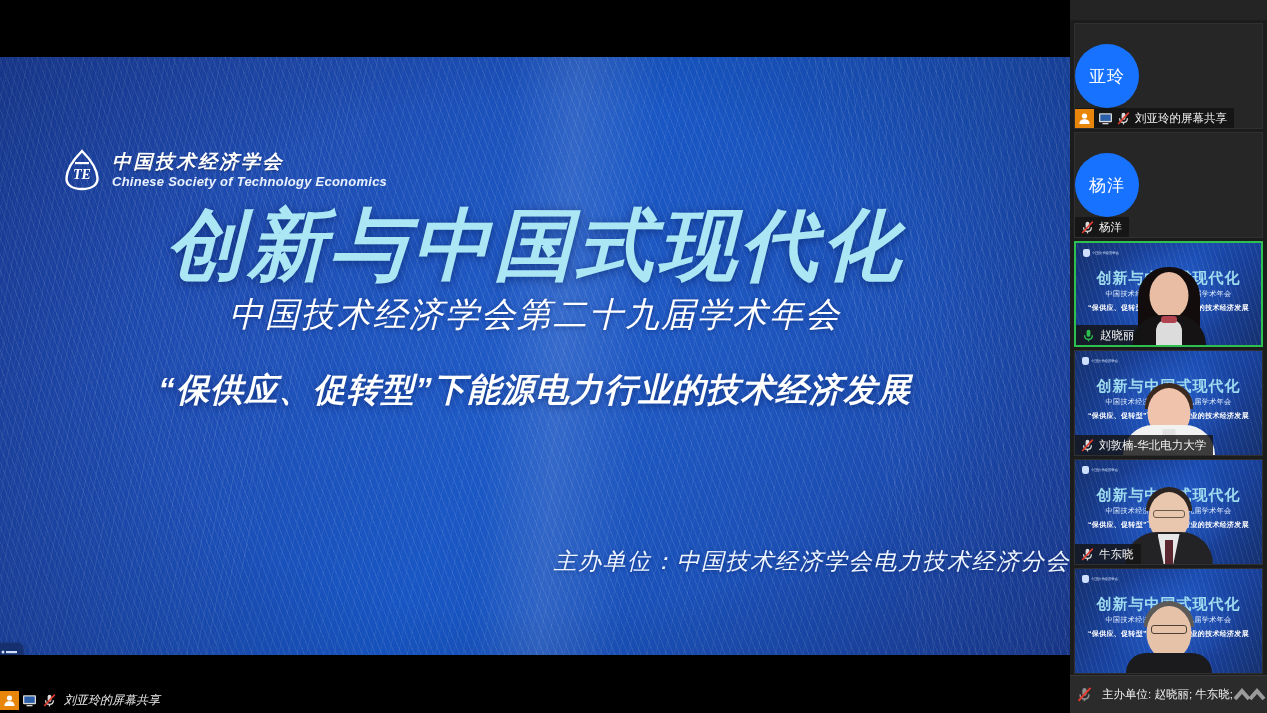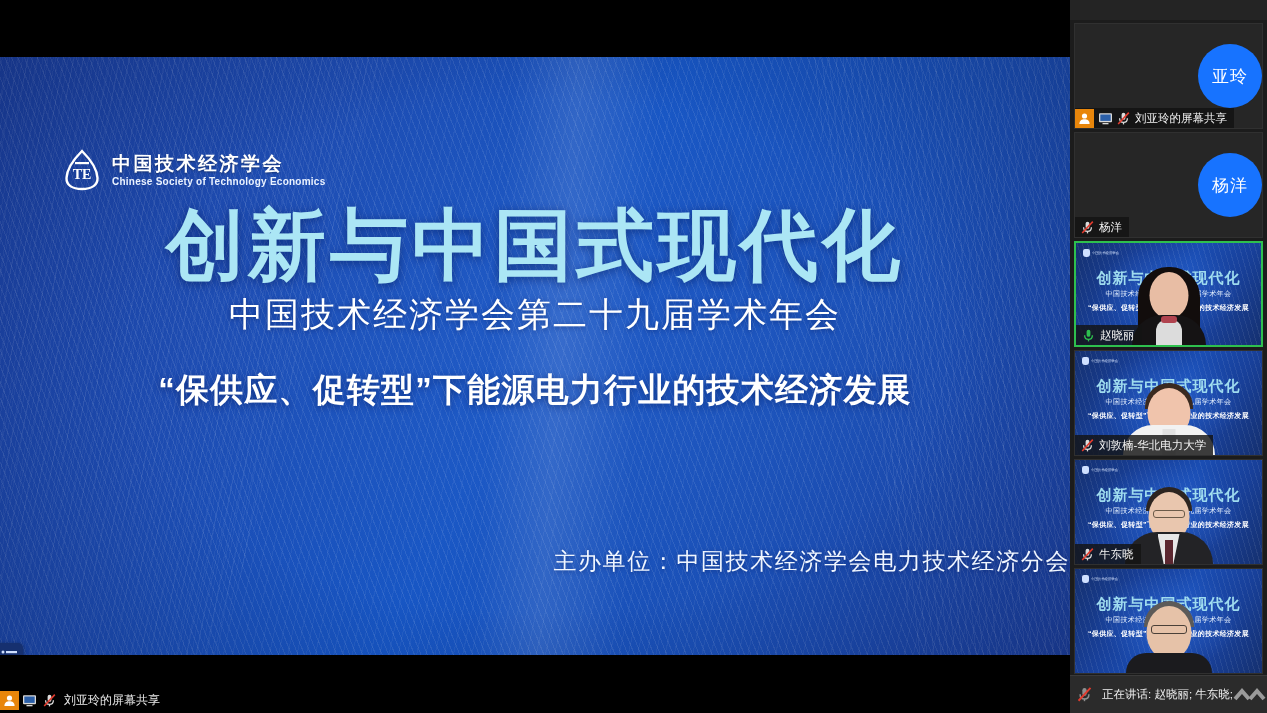--- a/index.html
+++ b/index.html
@@ -6,21 +6,21 @@
   html, body {
     width: 1267px; height: 713px;
     background: #000; overflow: hidden;
     font-family: "Liberation Sans", "DejaVu Sans", sans-serif;
   }
   #app { position: relative; width: 1267px; height: 713px; background: #000; }
 
   
   #share-area {
     position: absolute; left: 0; top: 0; width: 1070px; height: 713px;
-    background: #000; overflow: hidden;
+    background: #000; overflow: hidden; font-style: italic;
   }
   #slide {
     position: absolute; left: 0; top: 57px; width: 1070px; height: 598px;
     overflow: hidden;
     background:
       radial-gradient(ellipse 60% 70% at 52% 48%, rgba(40,95,200,.55) 0%, rgba(40,95,200,0) 70%),
       linear-gradient(118deg, #1b3f9e 0%, #1d4bb0 26%, #1756c4 50%, #1a4fb5 72%, #1c3f9c 100%);
   }
   
   .tex {
@@ -63,21 +63,21 @@
 
   
   #logo { position:absolute; left:63px; top:92px; display:flex; align-items:center; gap:11px; }
   #logo .mark { width:38px; height:42px; flex:0 0 auto; }
   #logo .words { line-height:1; }
   #logo .cn {
     color:#fff; font-size:19px; font-weight:bold; letter-spacing:2.5px;
     text-shadow:0 1px 2px rgba(0,0,0,.35);
   }
   #logo .en {
-    color:#eaf2ff; font-size:10px; letter-spacing:.25px; margin-top:4px; font-weight:bold;
+    color:#eaf2ff; font-size:13px; letter-spacing:.25px; margin-top:4px; font-weight:bold;
     white-space:nowrap;
   }
 
   
   #title-block { position:absolute; left:0; right:0; top:148px; text-align:center; }
   #t1 {
     font-size:78px; line-height:1.04; font-weight:bold; color:#abe6f5;
     letter-spacing:4px; text-shadow:0 2px 10px rgba(0,20,80,.55);
   }
   #t2 {
@@ -121,21 +121,21 @@
     position:absolute; left:1070px; top:0; width:197px; height:713px;
     background:#1c1c1c; overflow:hidden;
   }
   #strip-top { height:20px; background:#242424; }
   .tile {
     position:relative; width:189px; height:106px; margin:3px auto 0;
     background:#262626; overflow:hidden; cursor:pointer;
     border:1px solid #303030;
   }
   .tile.active { border:2px solid #2ec04e; }
-  .tile.avatar-tile { background:#262626; display:flex; align-items:center; justify-content:flex-end; }
+  .tile.avatar-tile { background:#262626; display:flex; align-items:center; justify-content:flex-start; }
   .avatar {
     width:64px; height:64px; border-radius:50%; background:#1773ff;
     display:flex; align-items:center; justify-content:center;
     color:#fff; font-size:17px; letter-spacing:1px;
   }
   
   .mini {
     position:absolute; inset:0;
     background:
       radial-gradient(ellipse 55% 65% at 50% 48%, rgba(45,105,215,.6) 0%, rgba(45,105,215,0) 72%),
@@ -437,21 +437,21 @@
     <div id="speaking-bar">
       <div class="mic-box">
         <svg width="17" height="17" viewBox="0 0 15 15">
           <rect x="5.6" y="1.8" width="3.8" height="7" rx="1.9" fill="#8f8f8f"></rect>
           <path d="M3.6 7.2 C3.6 10.1 5.3 11.4 7.5 11.4 C9.7 11.4 11.4 10.1 11.4 7.2" stroke="#8f8f8f" stroke-width="1.3" fill="none"></path>
           <rect x="6.85" y="11.2" width="1.3" height="2.2" fill="#8f8f8f"></rect>
           <line x1="2.2" y1="13" x2="12.8" y2="1.6" stroke="#e23b2e" stroke-width="1.7"></line>
         </svg>
       </div>
       <div class="sep"></div>
-      <div class="sp-text">正在讲话: 赵晓丽; 牛东晓;</div>
+      <div class="sp-text">主办单位: 赵晓丽; 牛东晓;</div>
       <div class="chev">
         <svg width="34" height="16" viewBox="0 0 34 16">
           <path d="M2 12 L9 4 L16 12" stroke="#9b9b9b" stroke-width="4" fill="none" stroke-linejoin="miter"></path>
           <path d="M17 12 L24 4 L31 12" stroke="#9b9b9b" stroke-width="4" fill="none" stroke-linejoin="miter"></path>
         </svg>
       </div>
     </div>
   </div>
 </div>
 

